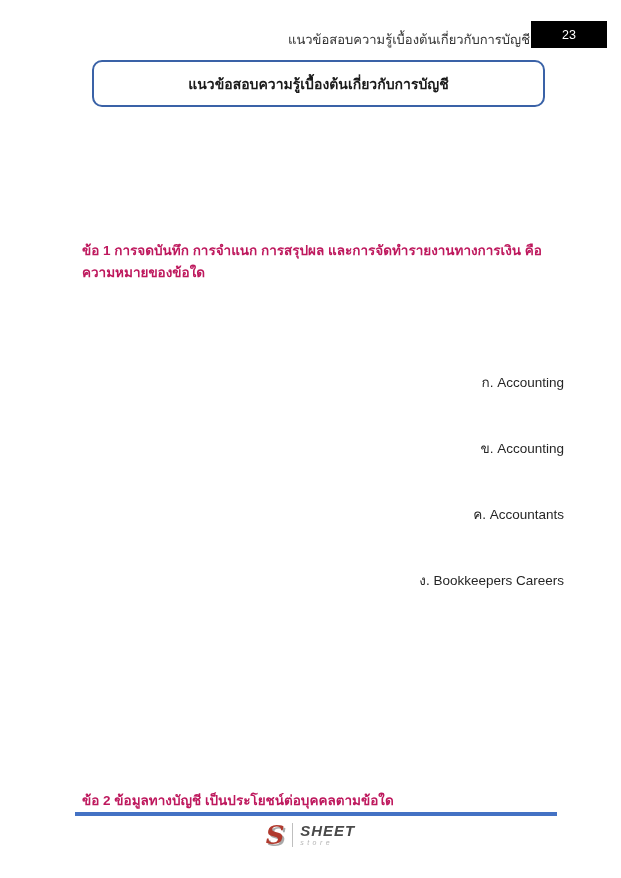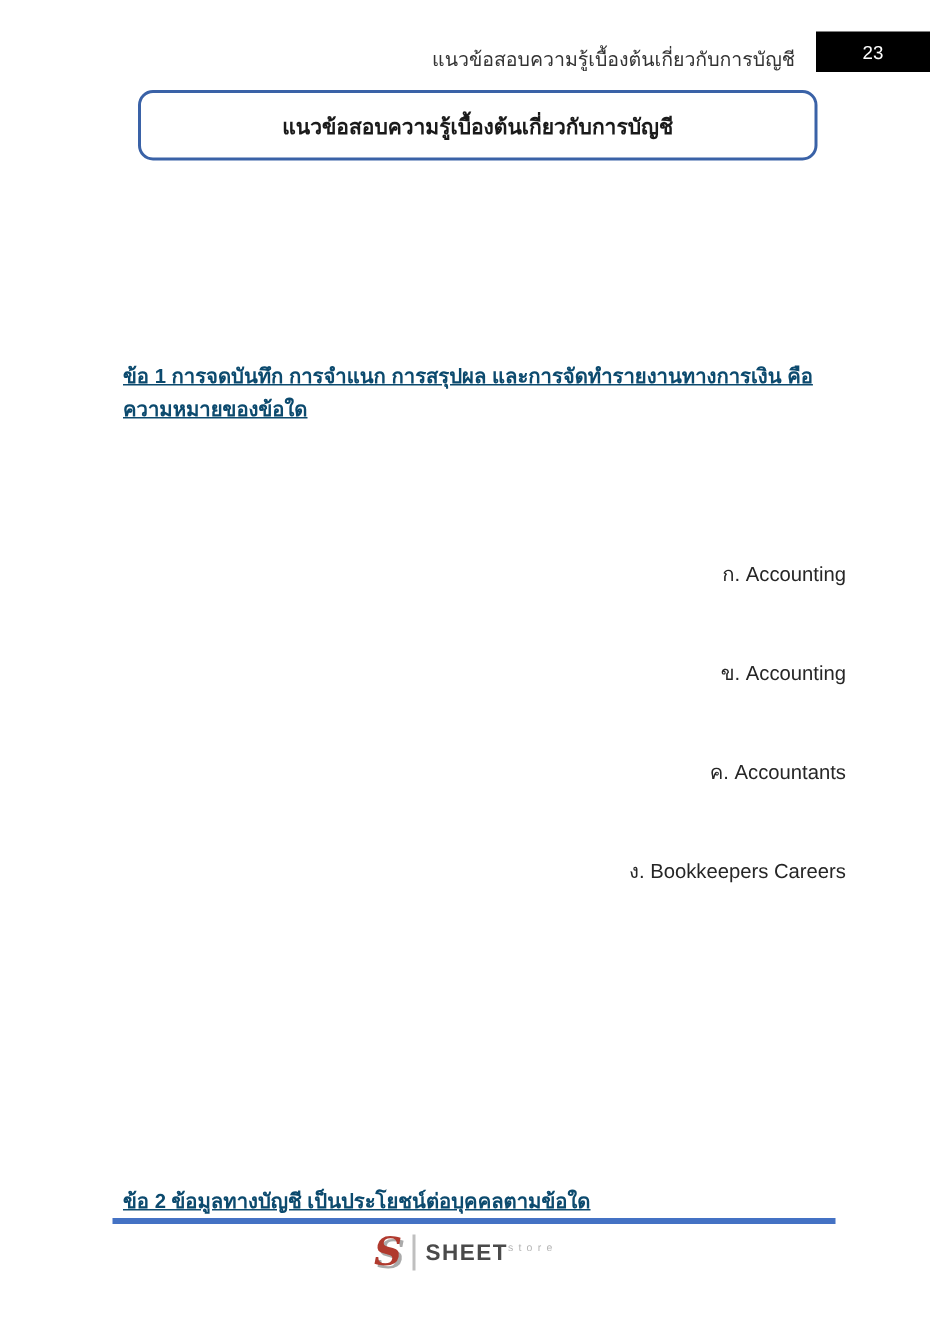--- a/index.html
+++ b/index.html
@@ -15,21 +15,21 @@
   
   .page-header-text {
     position: absolute;
     top: 29px; right: 91px;
     font-size: 13px;
     color: #333333;
     white-space: nowrap;
   }
   .page-badge {
     position: absolute;
-    top: 21px; right: 1px;
+    top: 21px; right: 14px;
     width: 76px; height: 27px;
     background: #000000;
     color: #ffffff;
     font-size: 12.5px;
     display: flex; align-items: center; justify-content: center;
   }
 
   
   .title-box {
     position: absolute;
@@ -45,21 +45,21 @@
 
   
   .content {
     position: absolute;
     top: 130px; left: 82px;
     width: 482px;
     font-size: 13.5px;
     line-height: 22px;
     white-space: pre-wrap;
   }
-  .q-header { font-weight: bold; color: #0c4a6e; text-decoration: underline; }
+  .q-header { font-weight: bold; color: #be185d; }
   .q-underline { text-decoration: underline; }
   .q-options { padding-left: 33px; text-align: right; }
   .q-option { }
 
   
   .footer-line {
     position: absolute;
     top: 812px; left: 75px;
     width: 482px; height: 4px;
     background: #4472c4;
@@ -78,21 +78,21 @@
     line-height: 26px;
     color: #b03a2e;
     text-shadow: 2px 2px 0 #aaaaaa;
     margin-right: 7px;
   }
   .logo-divider {
     width: 1.5px; height: 24px;
     background: #bfbfbf;
     margin-right: 7px;
   }
-  .logo-text-col { display: flex; flex-direction: row; }
+  .logo-text-col { display: flex; flex-direction: column; font-style: italic; }
   .logo-name {
     font-weight: bold;
     font-size: 15px;
     line-height: 15px;
     letter-spacing: 1px;
     color: #4a4a4a;
   }
   .logo-sub {
     font-size: 7px;
     line-height: 9px;

